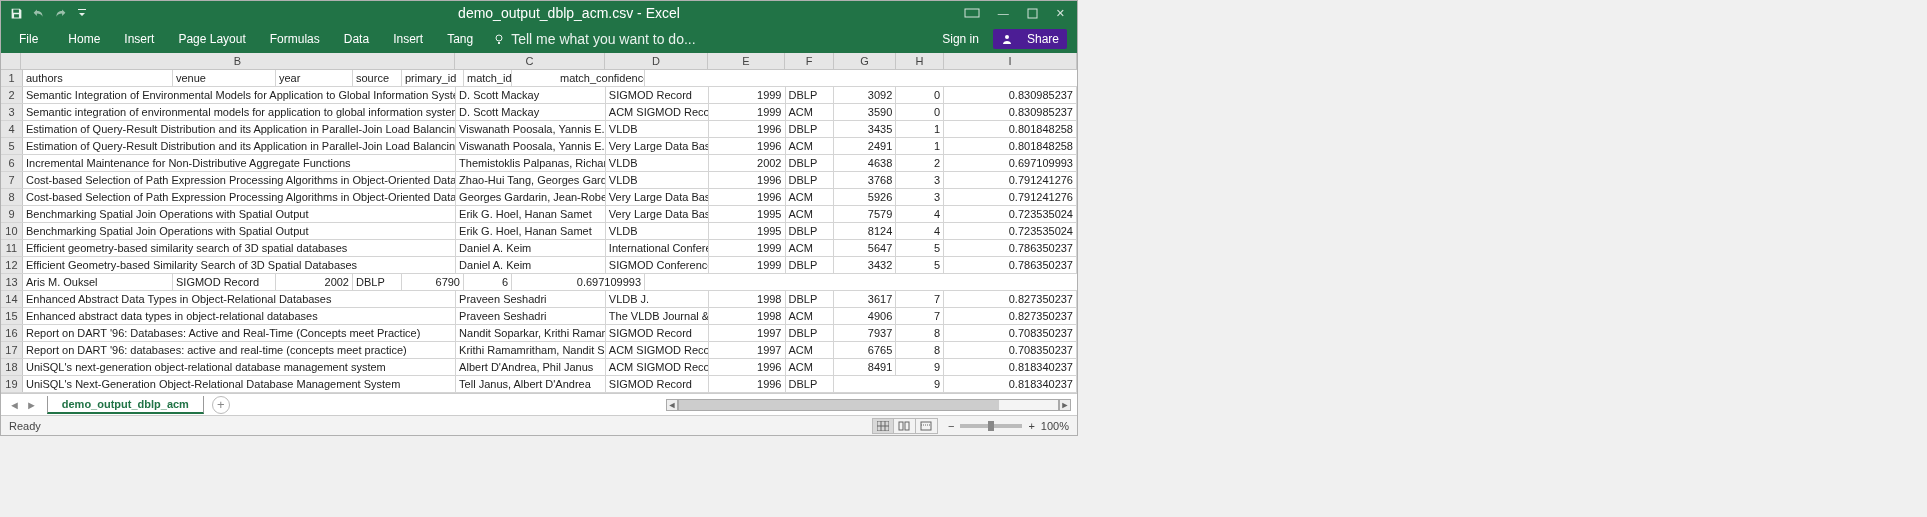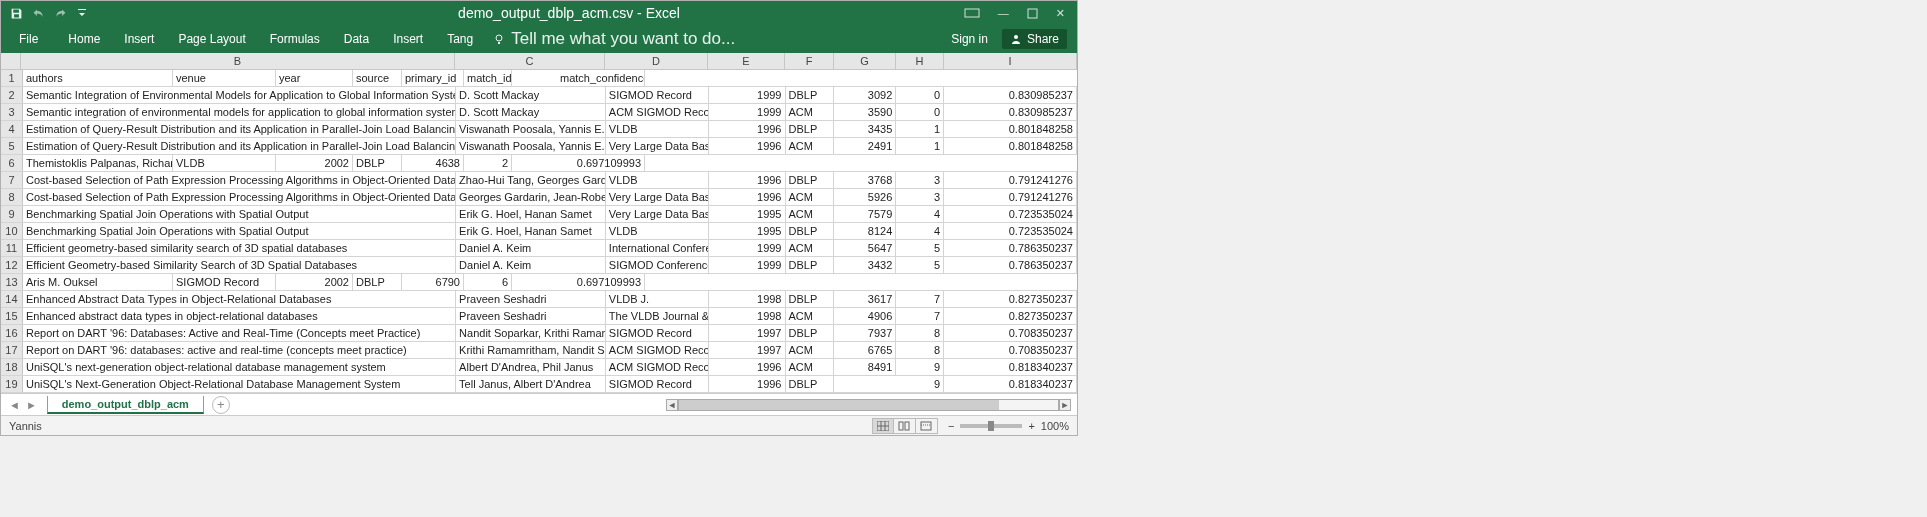--- a/index.html
+++ b/index.html
@@ -7,24 +7,24 @@
 .window { width: 1078px; background: #fff; border: 1px solid #b0b0b0; }
 .titlebar { background: #217346; color: #fff; height: 24px; display: flex; align-items: center; font-size: 11px; position: relative; }
 .qat { display: flex; align-items: center; gap: 8px; padding-left: 8px; }
 .qat-icon { width: 14px; height: 14px; display: inline-flex; align-items: center; justify-content: center; opacity: 0.9; }
 .title-text { position: absolute; left: 50%; transform: translateX(-50%); font-size: 14px; margin-left: 30px; }
 .win-controls { margin-left: auto; display: flex; gap: 18px; padding-right: 12px; align-items: center; }
 .win-controls span { opacity: 0.8; cursor: default; }
 .ribbon { background: #217346; color: #fff; height: 28px; display: flex; align-items: center; font-size: 12px; }
 .tab { padding: 0 12px; height: 100%; display: flex; align-items: center; cursor: default; }
 .tab.file { background: #217346; padding: 0 18px; }
-.tellme { display: flex; align-items: center; gap: 6px; margin-left: 8px; opacity: 0.9; font-size: 17px; }
+.tellme { display: flex; align-items: center; gap: 6px; margin-left: 8px; opacity: 0.9; font-size: 14px; }
 .bulb { width: 12px; height: 12px; }
 .right-area { margin-left: auto; display: flex; align-items: center; gap: 14px; padding-right: 10px; font-size: 12px; }
-.share-btn { background: #14532d; padding: 3px 8px; border-radius: 2px; display: flex; align-items: center; gap: 5px; }
+.share-btn { background: #4c1d95; padding: 3px 8px; border-radius: 2px; display: flex; align-items: center; gap: 14px; }
 .grid-area { background: #fff; position: relative; }
 .colheaders { display: flex; border-bottom: 1px solid #c6c6c6; background: #e6e6e6; height: 17px; font-size: 11px; }
 .rowheader { width: 22px; border-right: 1px solid #c6c6c6; background: #e6e6e6; display: flex; align-items: center; justify-content: center; color: #444; }
 .colheader { border-right: 1px solid #c6c6c6; display: flex; align-items: center; justify-content: center; color: #444; }
 .rows { }
 .row { display: flex; height: 17px; font-size: 11px; border-bottom: 1px solid #d4d4d4; }
 .rowlabel { width: 22px; border-right: 1px solid #c6c6c6; background: #e6e6e6; display: flex; align-items: center; justify-content: center; color: #444; }
 .cell { border-right: 1px solid #d4d4d4; padding: 0 3px; overflow: hidden; white-space: nowrap; display: flex; align-items: center; color: #222; }
 .cell.num { justify-content: flex-end; }
 .selected { outline: 2px solid #217346; outline-offset: -1px; background: #fff; }
@@ -189,20 +189,21 @@
           <div class="cell" style="width: 150px;">Viswanath Poosala, Yannis E. Ioannidis</div>
           <div class="cell" style="width: 103px;">Very Large Data Bases</div>
           <div class="cell num" style="width: 77px;">1996</div>
           <div class="cell" style="width: 49px;">ACM</div>
           <div class="cell num" style="width: 62px;">2491</div>
           <div class="cell num" style="width: 48px;">1</div>
           <div class="cell num" style="width: 133px;">0.801848258</div>
         </div>
         <div class="row">
           <div class="rowlabel">6</div>
+          <div class="cell" style="width: 434px;">Incremental Maintenance for Non-Distributive Aggregate Functions</div>
           <div class="cell" style="width: 150px;">Themistoklis Palpanas, Richard Sidle</div>
           <div class="cell" style="width: 103px;">VLDB</div>
           <div class="cell num" style="width: 77px;">2002</div>
           <div class="cell" style="width: 49px;">DBLP</div>
           <div class="cell num" style="width: 62px;">4638</div>
           <div class="cell num" style="width: 48px;">2</div>
           <div class="cell num" style="width: 133px;">0.697109993</div>
         </div>
         <div class="row">
           <div class="rowlabel">7</div>
@@ -359,21 +360,21 @@
     <div class="hscroll-track">
       <div class="hscroll-btn">◄</div>
       <div class="hscroll-bar">
         <div class="hscroll-thumb"></div>
       </div>
       <div class="hscroll-btn">►</div>
     </div>
   </div>
 
   <div class="statusbar">
-    <span>Yannis</span>
+    <span>Ready</span>
     <div class="status-right">
       <div class="view-btns">
         <div class="view-btn active">
           <svg width="12" height="10" viewBox="0 0 12 10">
               <rect x="0" y="0" width="12" height="10" fill="none" stroke="#666"></rect>
               <line x1="4" y1="0" x2="4" y2="10" stroke="#666"></line>
               <line x1="8" y1="0" x2="8" y2="10" stroke="#666"></line>
               <line x1="0" y1="5" x2="12" y2="5" stroke="#666"></line>
             </svg>
         </div>

